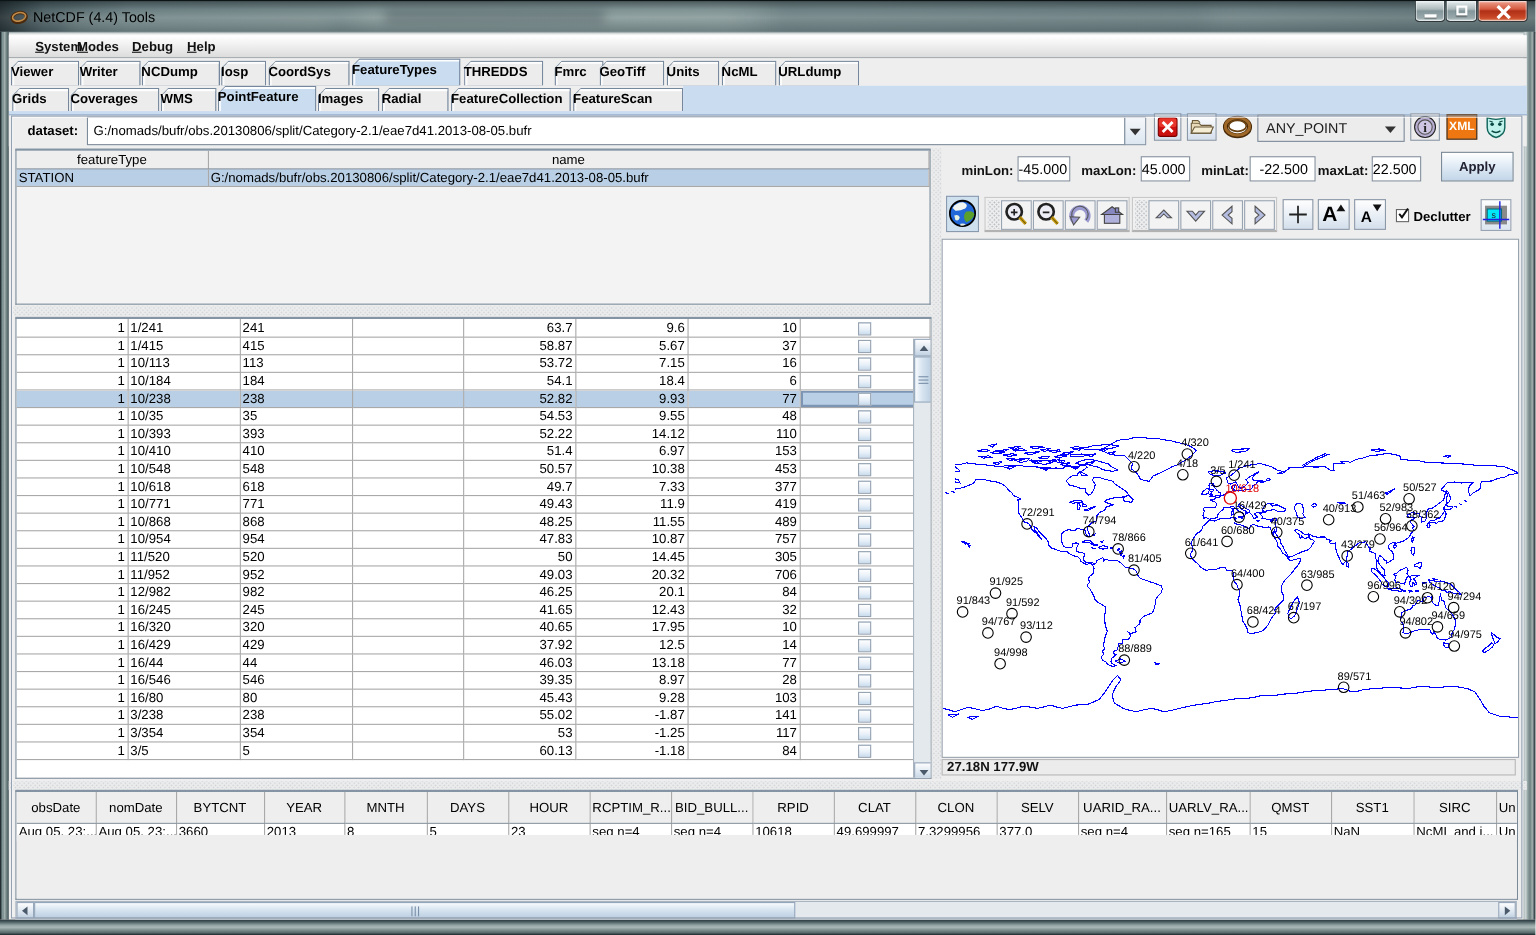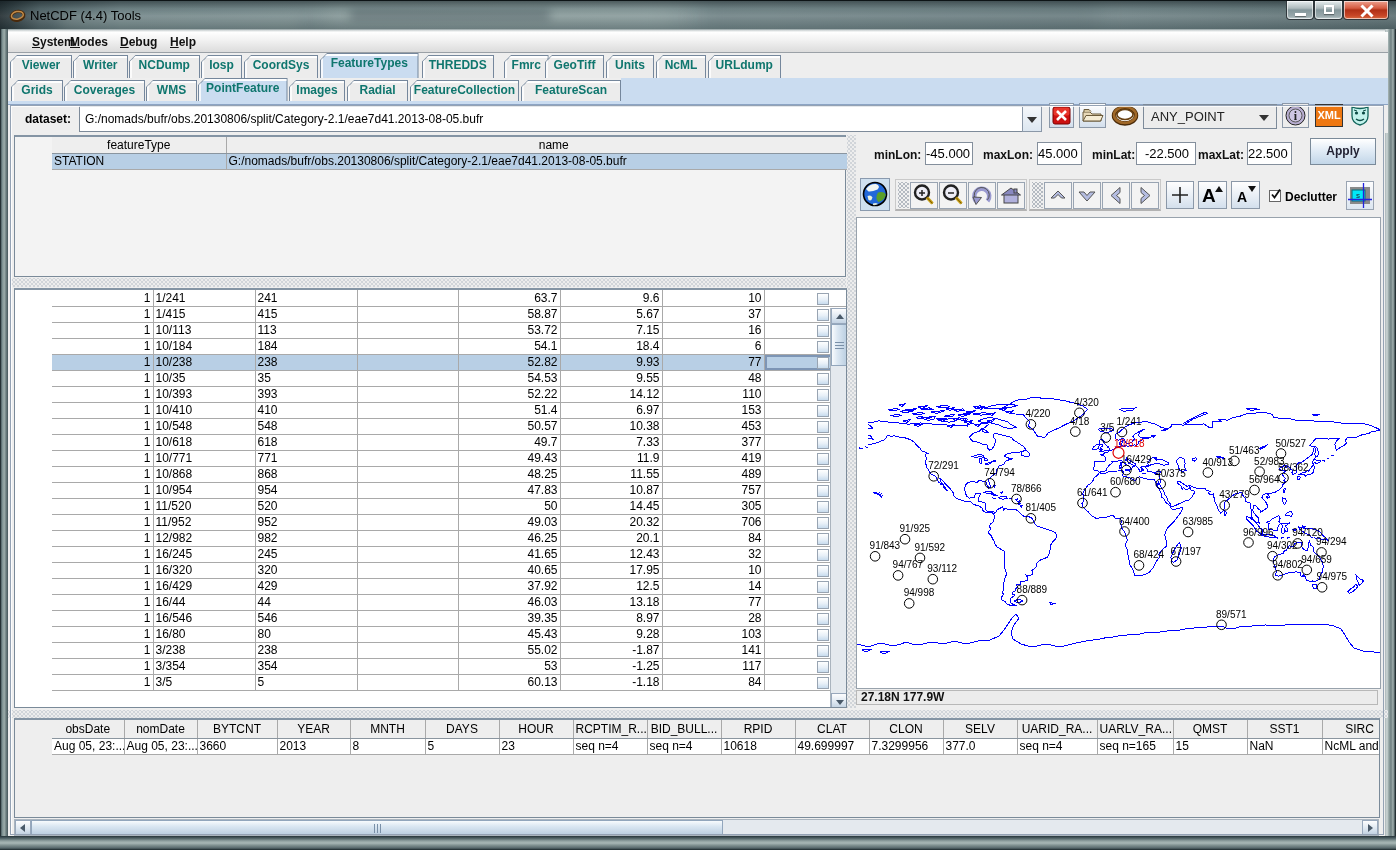--- a/index.html
+++ b/index.html
@@ -21,26 +21,26 @@
 #btnclose{left:1343px;width:46px;background:linear-gradient(180deg,#eda18f 0%,#d55b41 40%,#b03016 50%,#c64526 80%,#d86a40 100%);}
 #menubar{left:8px;top:32px;width:1380px;height:21px;background:linear-gradient(180deg,#ffffff 0,#f2f2f2 40%,#dcdcdc 100%);border-bottom:1px solid #9aa0a6;}
 .menuitem{position:absolute;top:0;height:20px;line-height:20px;font-weight:bold;color:#111;}
 #tabs1{left:8px;top:53px;width:1380px;height:25px;background:#eee;}
 #tabs2{left:8px;top:78px;width:1380px;height:23px;background:#eee;}
 #tabstrip{left:8px;top:101px;width:1380px;height:4px;background:#cadcf0;border-bottom:1px solid #8ca4c4;}
 .tab{position:absolute;bottom:0;}
 .tab .tb{position:absolute;left:0;top:0;width:100%;height:100%;background:#75879c;clip-path:polygon(7px 0,100% 0,100% 100%,0 100%,0 7px);}
 .tab .tf{position:absolute;left:1px;top:1px;right:1px;bottom:0;background:#ececec;clip-path:polygon(6px 0,100% 0,100% 100%,0 100%,0 6px);box-shadow:inset 0 2px 0 rgba(255,255,255,.95),inset 2px 0 0 rgba(255,255,255,.8);}
 .tab.sel .tf{background:#cadcf0;}
-.tab .tt{position:absolute;left:0;right:0;top:3px;text-align:center;font-weight:bold;color:#0f766e;}
+.tab .tt{position:absolute;left:0;right:0;top:3px;font-weight:bold;color:#000000;}
 #dsrow{left:8px;top:105px;width:1380px;height:28px;background:#eee;}
 .combo{position:absolute;border:1px solid #7d8a99;background:#fff;}
 .btn24{position:absolute;height:25px;border:1px solid #8b98a8;background:linear-gradient(180deg,#fefefe,#e8eef5 55%,#d3dfec);}
 .scrollpane{position:absolute;border:1px solid #7a8a99;background:#fff;}
-table.jt{border-collapse:collapse;table-layout:fixed;width:100%;margin-left:37px;}
+table.jt{border-collapse:collapse;table-layout:fixed;width:100%;}
 table.jt td,table.jt th{border-right:1px solid #a9a9a9;border-bottom:1px solid #a9a9a9;font-weight:normal;font-size:12px;padding:0 2px;white-space:nowrap;overflow:hidden;color:#000;height:16px;}
 table.jt th{background:#eee;text-align:center;border-bottom:1px solid #8a959f;}
 .num{text-align:right;}
 .selrow td{background:#b8cfe5;}
 .splitdots{background-color:#ededed;background-image:radial-gradient(#d0d4d9 0.7px,transparent 0.9px),radial-gradient(#d0d4d9 0.7px,transparent 0.9px);background-size:4px 4px;background-position:0 0,2px 2px;}
 .sb-track{position:absolute;background:#dfe3e8;border:1px solid #aab4be;}
 .sb-btn{position:absolute;background:linear-gradient(180deg,#fdfdfe,#dce6f0 60%,#c2d2e2);border:1px solid #98a8bc;}
 .sb-thumb{position:absolute;background:linear-gradient(90deg,#f8fbfd,#dbe7f2 40%,#bdd0e2);border:1px solid #92a6bc;}
 .sb-thumbh{position:absolute;background:linear-gradient(180deg,#f8fbfd,#dbe7f2 40%,#bdd0e2);border:1px solid #92a6bc;}
 .arrow{width:0;height:0;position:absolute;}
@@ -844,21 +844,21 @@
       <tbody>
         <tr>
 <th style="height:18px">obsDate</th>
 <th style="height:18px">nomDate</th>
 <th style="height:18px">BYTCNT</th>
 <th style="height:18px">YEAR</th>
 <th style="height:18px">MNTH</th>
 <th style="height:18px">DAYS</th>
 <th style="height:18px">HOUR</th>
 <th style="height:18px">RCPTIM_R...</th>
-<th style="height:18px">BID_BULL...</th>
+<th style="height:28px">BID_BULL...</th>
 <th style="height:18px">RPID</th>
 <th style="height:18px">CLAT</th>
 <th style="height:18px">CLON</th>
 <th style="height:18px">SELV</th>
 <th style="height:18px">UARID_RA...</th>
 <th style="height:18px">UARLV_RA...</th>
 <th style="height:18px">QMST</th>
 <th style="height:18px">SST1</th>
 <th style="height:18px">SIRC</th>
 <th style="height:18px">Un</th>

